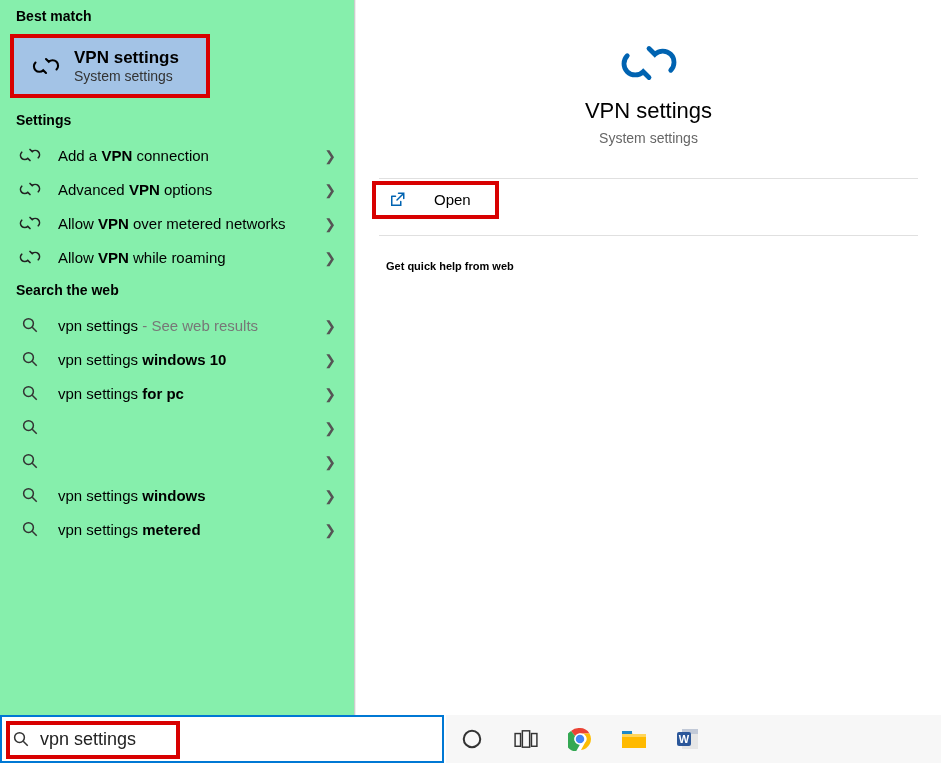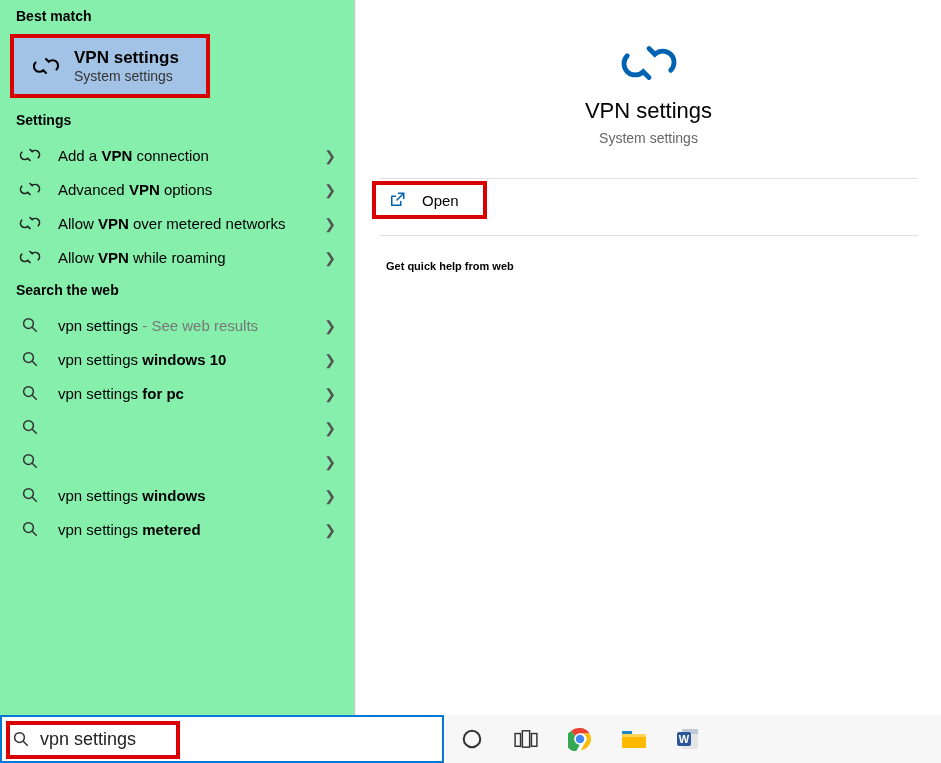--- a/index.html
+++ b/index.html
@@ -38,21 +38,21 @@
 
   .text-light { color: #777; font-weight: 400; }
 
   
   .right-panel { flex: 1; background: #fff; display: flex; flex-direction: column; padding: 20px 0 0 0; border-left: 1px solid #eee; }
   .big-icon-area { display: flex; flex-direction: column; align-items: center; padding: 18px 0 18px; }
   .big-title { font-size: 22px; font-weight: 400; margin-top: 10px; text-align: center; }
   .big-sub { font-size: 14px; color: #666; margin-top: 6px; text-align: center; }
   .divider { border: none; border-top: 1px solid #e0e0e0; width: 92%; margin: 14px auto 0; }
 
-  .action-row { display: flex; align-items: center; gap: 16px; padding: 18px 22px; cursor: pointer; }
+  .action-row { display: flex; align-items: flex-start; gap: 28px; padding: 18px 22px; cursor: pointer; }
   .action-row .open-icon { color: #0063b1; }
   .action-row.red-highlight { outline: 4px solid #d80000; outline-offset: -6px; width: fit-content; margin-left: 14px; padding: 12px 30px 12px 18px; }
 
   .quick-help { padding: 24px 30px 8px; font-weight: 600; font-size: 11px; }
   .help-link { padding: 14px 30px; font-size: 15px; cursor: pointer; }
 
   
   .search-bar {
     position: absolute;
     left: 0; bottom: 0;

